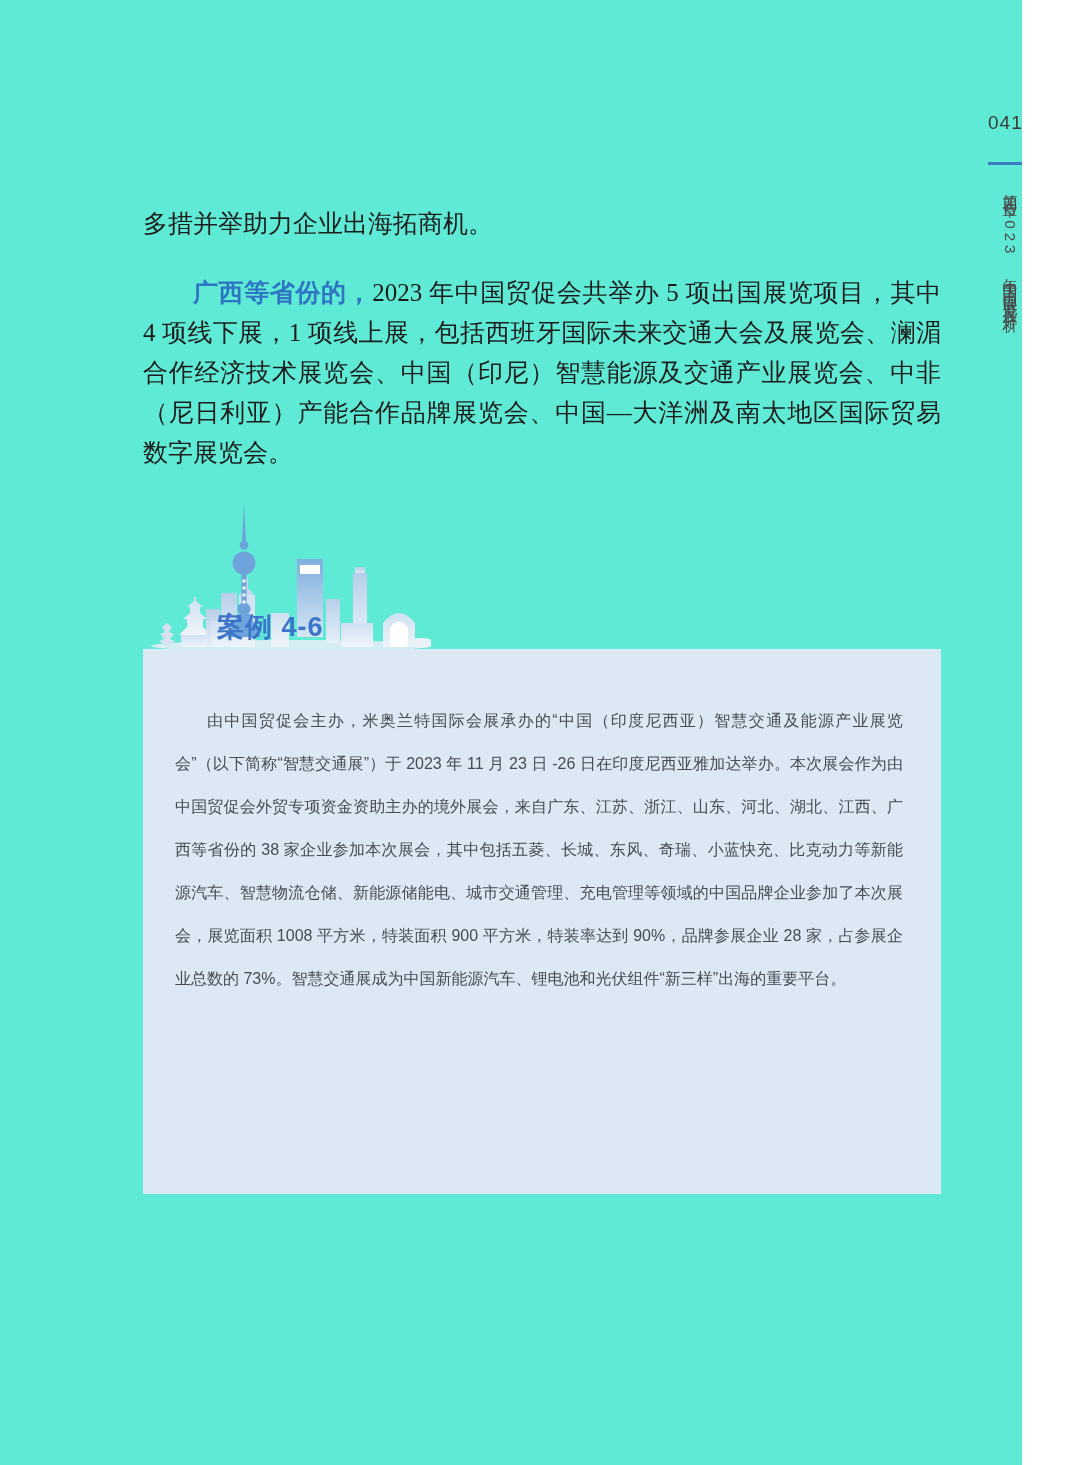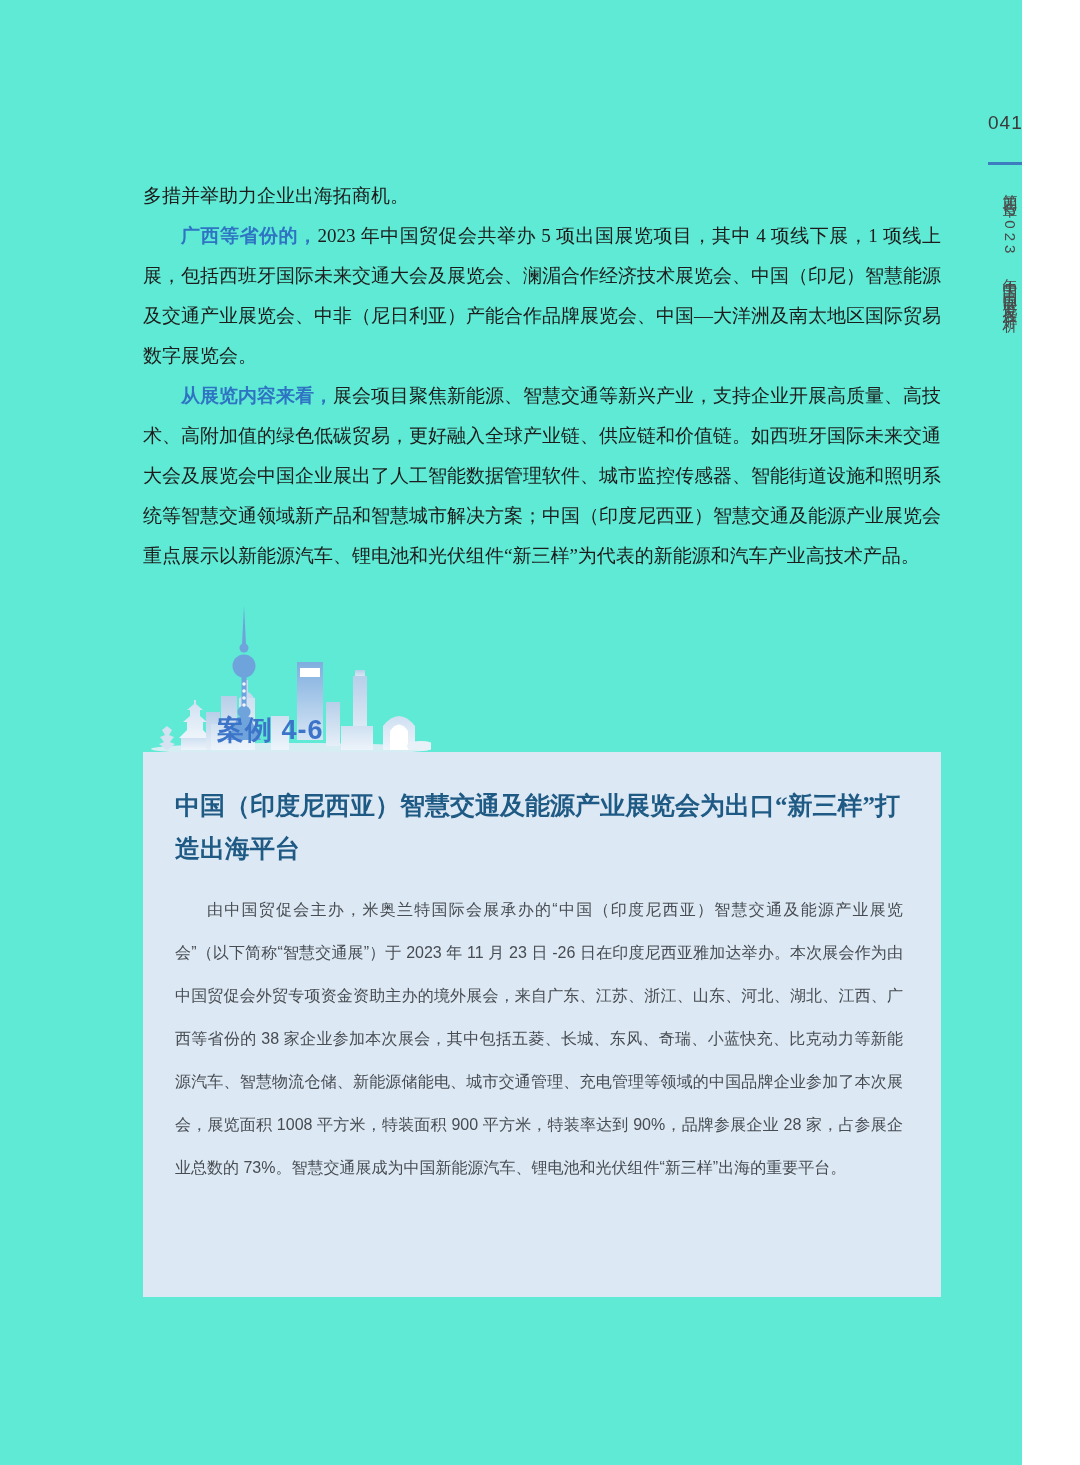--- a/index.html
+++ b/index.html
@@ -31,22 +31,23 @@
     writing-mode:vertical-rl; text-orientation:mixed;
     font-family:"Liberation Sans", sans-serif;
     font-size:15px; letter-spacing:4px; color:#4a4a4a;
   }
   .side-caption .gap { display:inline-block; height:14px; }
   
   .main {
     position:absolute; left:143px; top:176px; width:798px;
   }
   .para {
-    font-size:19px; line-height:40px; color:#1c1c1c;
+    font-size:25px; line-height:40px; color:#1c1c1c;
     text-align:justify;
+    margin-top:28px;
   }
   .para.indent { text-indent:2em; }
   .lead-in {
     font-family:"Liberation Sans", sans-serif;
     font-weight:bold; color:#2e74c3;
   }
   
   .case-header {
     position:relative; width:100%; height:148px; margin-top:28px;
   }
@@ -84,21 +85,20 @@
   <div class="page-rule"></div>
   <div class="side-bar" style="background:#6fa0ce;"></div>
   <div class="side-caption"><span>第四章</span><span class="gap"></span><span>2023 年中国出国展览发展分析</span></div>
 
   <div class="main">
 
     <p class="para">多措并举助力企业出海拓商机。</p>
 
     <p class="para indent"><span class="lead-in">广西等省份的，</span><span>2023 年中国贸促会共举办 5 项出国展览项目，其中 4 项线下展，1 项线上展，包括西班牙国际未来交通大会及展览会、澜湄合作经济技术展览会、中国（印尼）智慧能源及交通产业展览会、中非（尼日利亚）产能合作品牌展览会、中国—大洋洲及南太地区国际贸易数字展览会。</span></p>
 
-    <p class="para indent"><span class="lead-in">从展览内容来看，</span><span>展会项目聚焦新能源、智慧交通等新兴产业，支持企业开展高质量、高技术、高附加值的绿色低碳贸易，更好融入全球产业链、供应链和价值链。如西班牙国际未来交通大会及展览会中国企业展出了人工智能数据管理软件、城市监控传感器、智能街道设施和照明系统等智慧交通领域新产品和智慧城市解决方案；中国（印度尼西亚）智慧交通及能源产业展览会重点展示以新能源汽车、锂电池和光伏组件“新三样”为代表的新能源和汽车产业高技术产品。</span></p>
 
     <div class="case-header">
       <svg width="280" height="148" viewBox="0 0 280 148">
         <defs>
           <linearGradient id="gTall" x1="0" y1="0" x2="0" y2="1">
             <stop offset="0" stop-color="#7eaedf"></stop>
               <stop offset="1" stop-color="#d6e5f4"></stop>
           </linearGradient>
           <linearGradient id="gMid" x1="0" y1="0" x2="0" y2="1">
             <stop offset="0" stop-color="#b7cfe9"></stop>
@@ -153,18 +153,17 @@
 
         <path d="M232,146 L232,122 Q248,102 264,122 L264,146 Z" fill="url(#gLight)"></path>
         <path d="M239,146 L239,127 Q248,114 257,127 L257,146 Z" fill="#ffffff"></path>
 
         <ellipse cx="270" cy="142" rx="14" ry="5" fill="#e8f0f8"></ellipse>
       </svg>
       <span class="case-label">案例 4-6</span>
     </div>
 
     <div class="case-box">
-      <h3 class="case-title">中国（印度尼西亚）智慧交通及能源产业展览会为出口“新三样”打造出海平台</h3>
       <p class="case-body">由中国贸促会主办，米奥兰特国际会展承办的“中国（印度尼西亚）智慧交通及能源产业展览会”（以下简称“智慧交通展”）于 2023 年 11 月 23 日 -26 日在印度尼西亚雅加达举办。本次展会作为由中国贸促会外贸专项资金资助主办的境外展会，来自广东、江苏、浙江、山东、河北、湖北、江西、广西等省份的 38 家企业参加本次展会，其中包括五菱、长城、东风、奇瑞、小蓝快充、比克动力等新能源汽车、智慧物流仓储、新能源储能电、城市交通管理、充电管理等领域的中国品牌企业参加了本次展会，展览面积 1008 平方米，特装面积 900 平方米，特装率达到 90%，品牌参展企业 28 家，占参展企业总数的 73%。智慧交通展成为中国新能源汽车、锂电池和光伏组件“新三样”出海的重要平台。</p>
     </div>
 
   </div>
 </div>
 
 </body></html>

